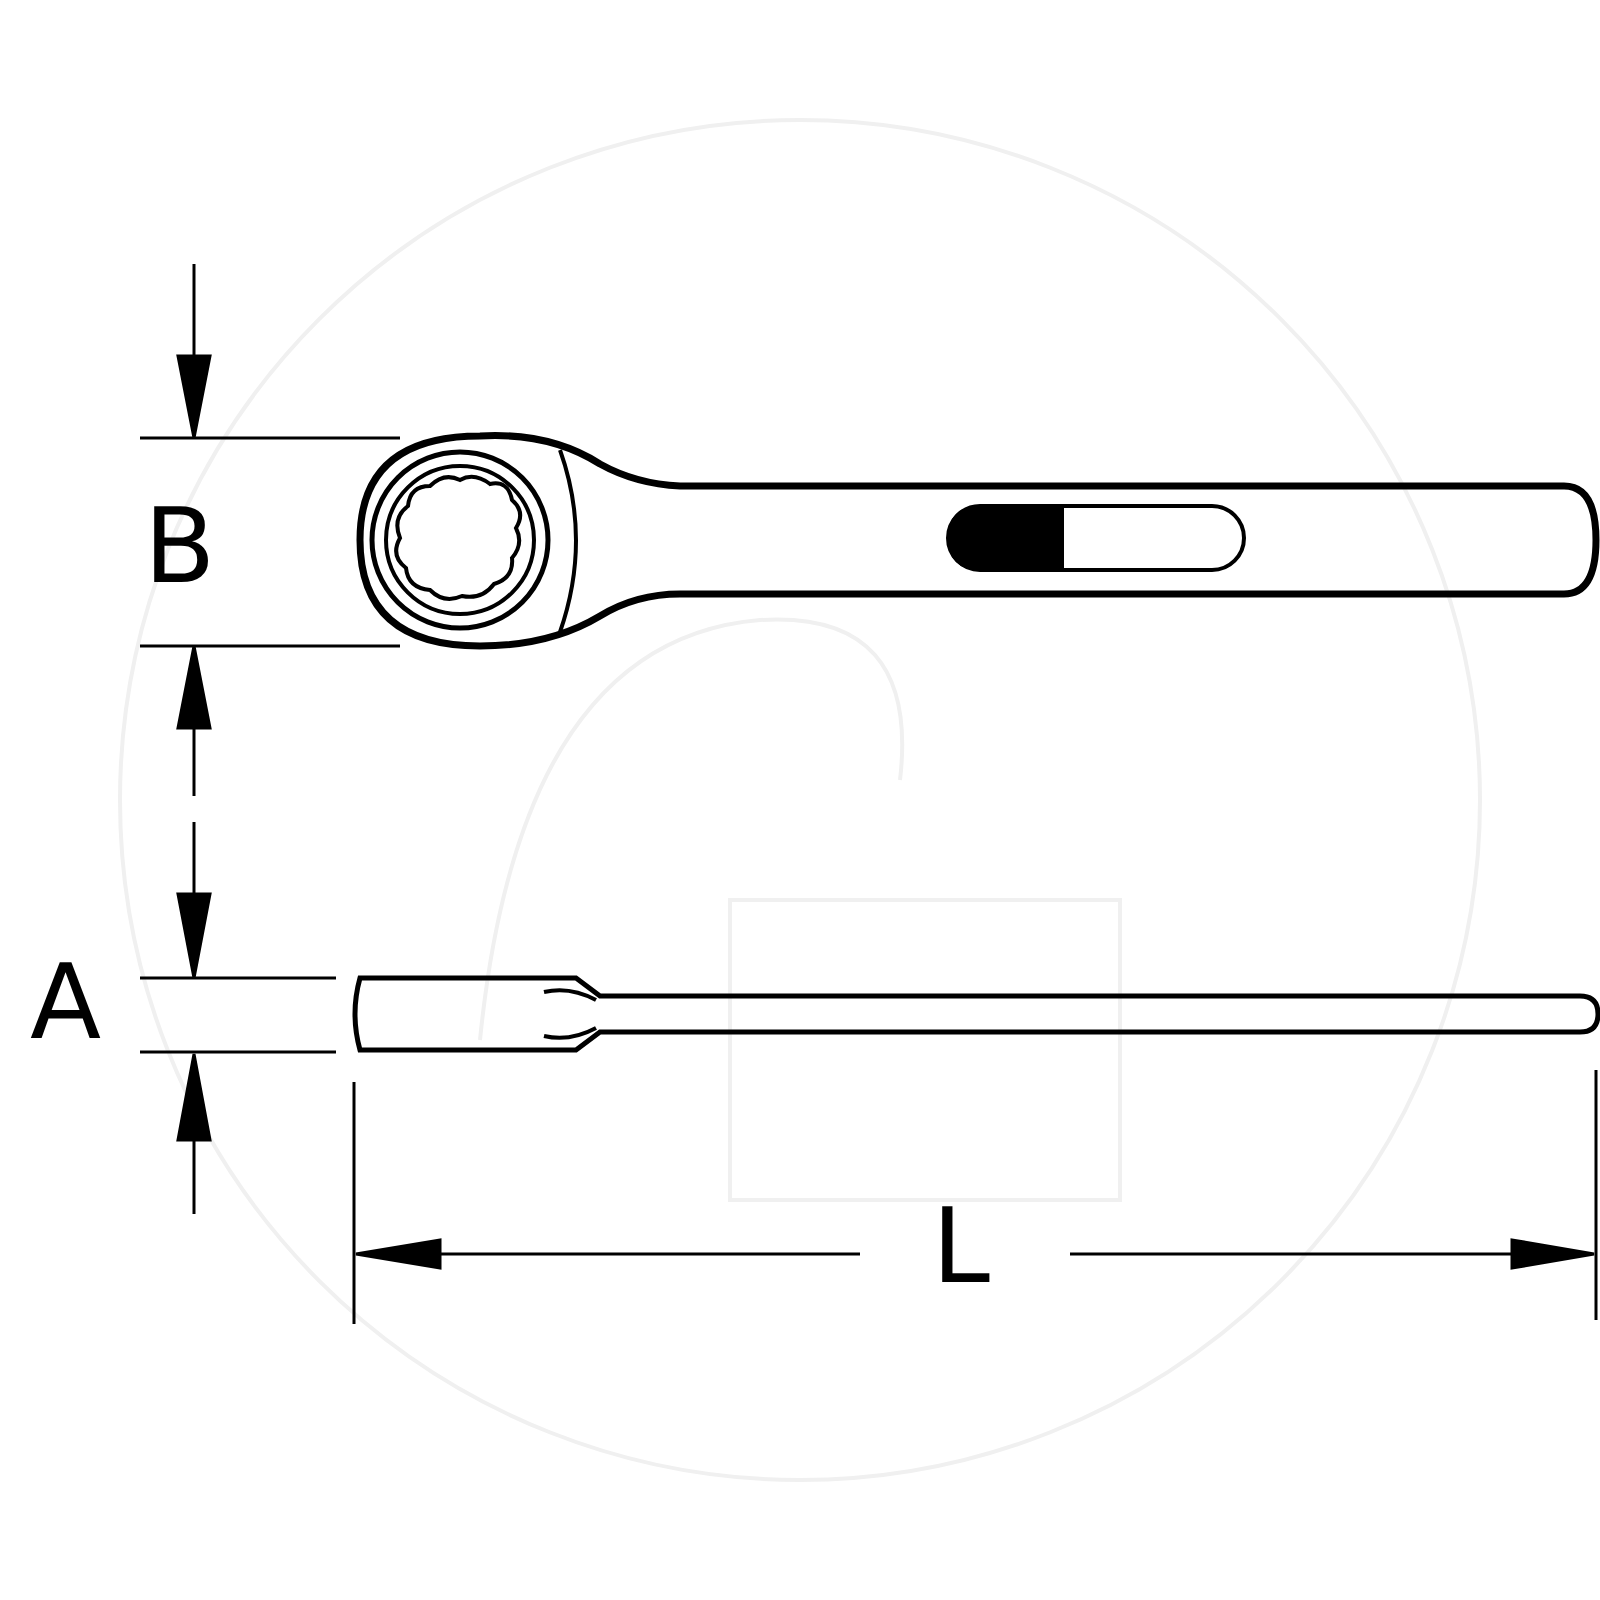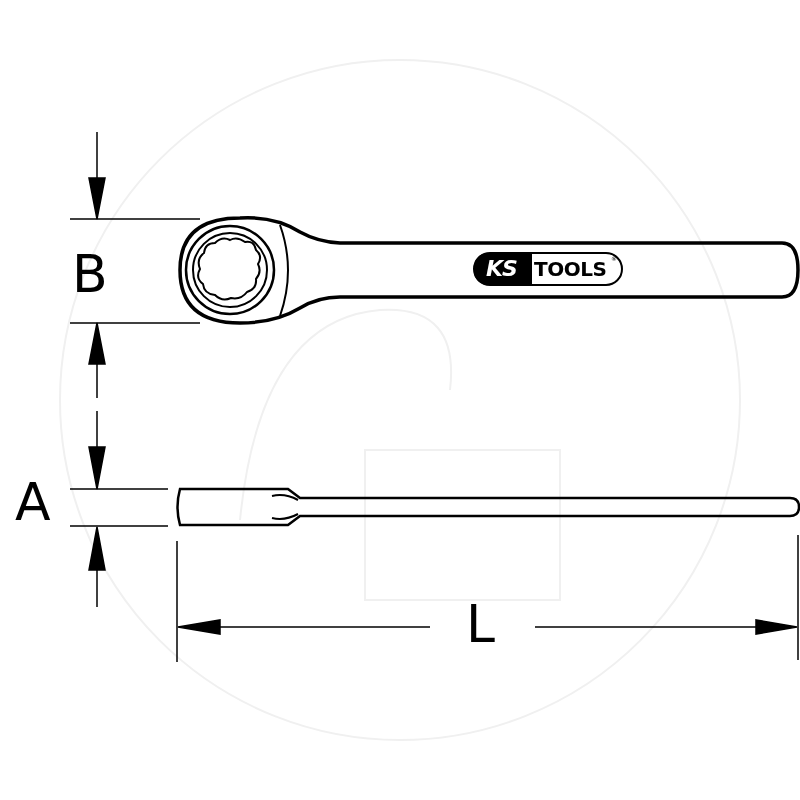--- a/index.html
+++ b/index.html
@@ -87,18 +87,13 @@
       <path d="M180 489 L288 489 L300 498 L790 498 Q799 498 799 507 Q799 516 790 516 L300 516 L288 525 L180 525 Q175 507 180 489 Z"></path>
       <path stroke-width="2" d="M272 496 Q285 493 298 500"></path>
       <path stroke-width="2" d="M272 518 Q285 521 298 514"></path>
     </g>
   </svg>
 
   <div class="dim-label lbl-b">B</div>
   <div class="dim-label lbl-a">A</div>
   <div class="dim-label lbl-l">L</div>
 
-  <div class="logo">
-    <span class="logo-ks">KS</span>
-    <span class="logo-tools">TOOLS</span>
-    <span class="logo-reg">®</span>
-  </div>
 </div>
 
 </body></html>

